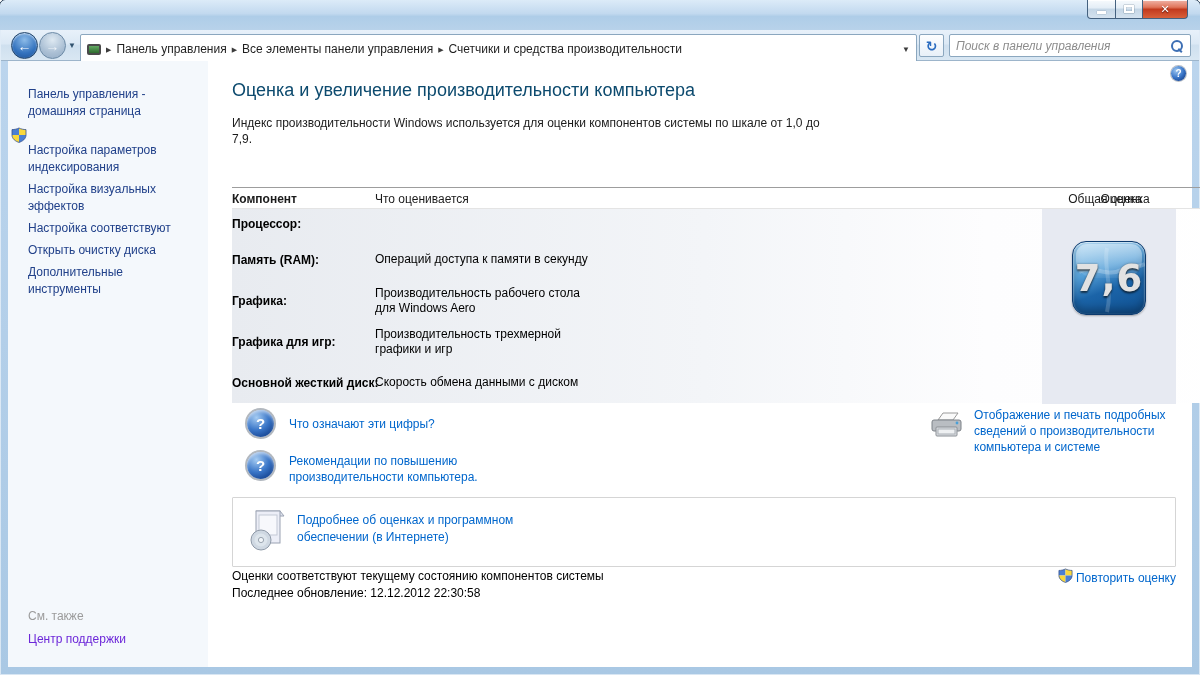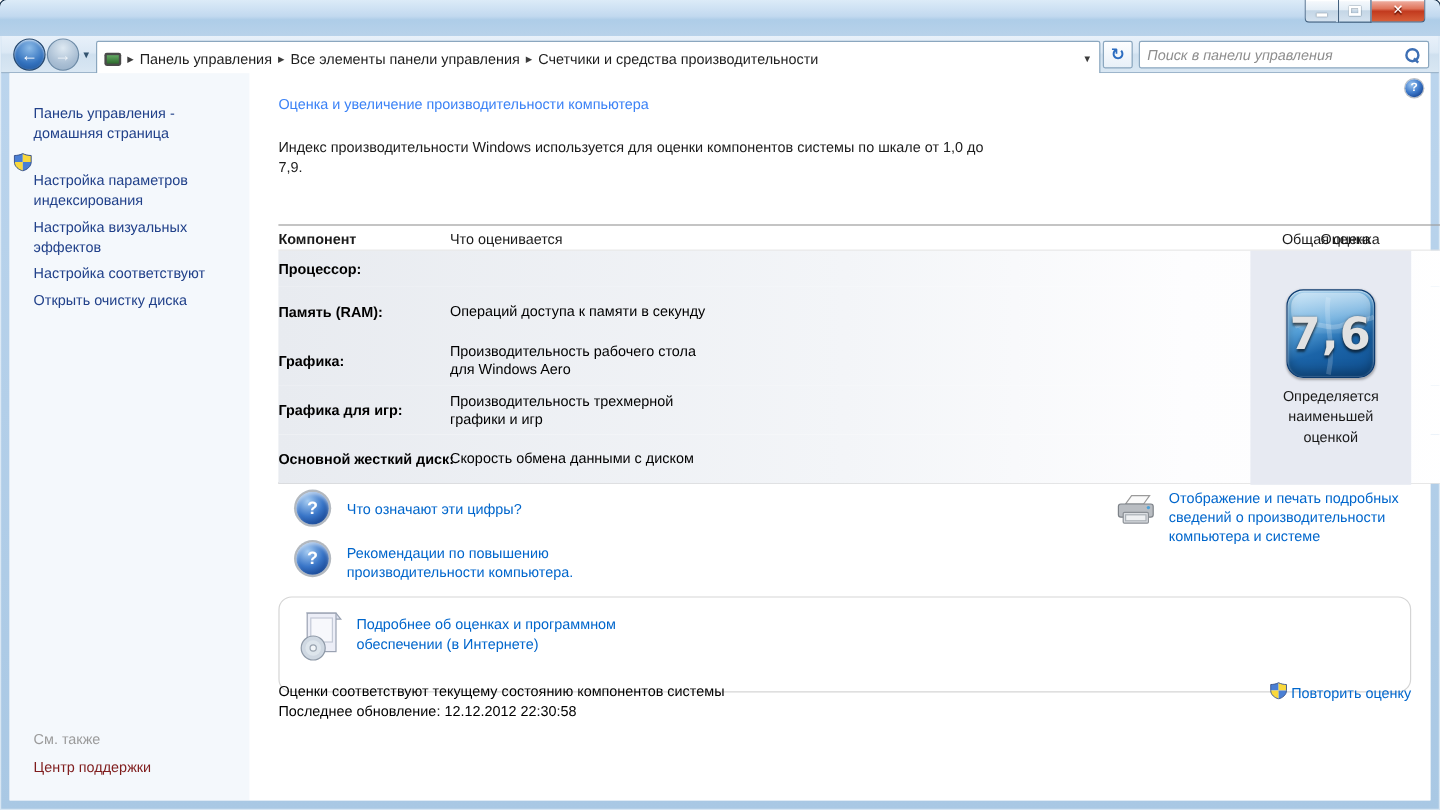--- a/index.html
+++ b/index.html
@@ -56,28 +56,28 @@
   .mag-icon::before { content:""; position:absolute; left:1px; top:1px; width:8px; height:8px; border:2px solid #3d6fb4; border-radius:50%; }
   .mag-icon::after { content:""; position:absolute; left:9px; top:9px; width:5px; height:2px; background:#3d6fb4; transform:rotate(45deg); transform-origin:0 0; }
 
   
   .content { position:absolute; left:8px; top:61px; width:1184px; height:606px; background:#fff; }
   .sidebar { position:absolute; left:0; top:0; width:200px; height:100%; background:#f4f8fc; padding:25px 0 0 20px; }
   .sb-home { width:150px; font-size:12px; line-height:17px; color:#21418a; margin-bottom:22px; cursor:pointer; }
   .sb-item { width:165px; font-size:12px; line-height:17px; color:#21418a; margin-bottom:5px; cursor:pointer; }
   .shield-abs { position:absolute; left:3px; top:66px; }
   .sb-see { position:absolute; left:20px; top:548px; font-size:12px; color:#9b9b9b; }
-  .sb-support { position:absolute; left:20px; top:571px; font-size:12px; color:#7f1d1d; cursor:pointer; }
+  .sb-support { position:absolute; left:20px; top:571px; font-size:12px; color:#6d28d9; cursor:pointer; }
 
   .main { position:absolute; left:200px; top:0; width:984px; height:100%; background:#fff; }
   .m-help { position:absolute; right:6px; top:5px; width:15px; height:15px; border-radius:50%;
     background:radial-gradient(circle at 35% 30%,#9cc6f0,#3a76c8 50%,#16418c 85%);
     box-shadow:0 0 0 1px #b9bec4; color:#fff; font-size:10px; font-weight:bold;
     display:flex; align-items:center; justify-content:center; }
-  .m-title { position:absolute; left:24px; top:19px; font-size:12px; color:#3b82f6; }
+  .m-title { position:absolute; left:24px; top:19px; font-size:18px; color:#0c4a6e; }
   .m-desc { position:absolute; left:24px; top:54px; width:598px; font-size:12px; line-height:16px; color:#1b1b1b; }
 
   
   .table { position:absolute; left:24px; top:126px; width:1048px; }
   .t-head { position:relative; height:21px; border-top:1px solid #9d9d9d; font-size:12px; color:#1b1b1b; }
   .h-comp { position:absolute; left:0; top:4px; font-weight:bold; }
   .h-what { position:absolute; left:143px; top:4px;text-align:right; }
   .h-score { position:absolute; right:138px; top:4px; }
   .h-base { position:absolute; left:810px; width:134px; top:4px; text-align:center; }
   .t-body { position:relative; height:195px; border-bottom:1px solid #9d9d9d; border-top:1px solid #e4e4e4; }
@@ -106,21 +106,21 @@
   .qicon { position:absolute; width:27px; height:27px; border-radius:50%;
     background:radial-gradient(circle at 35% 28%,#a6ccf2,#3a76c8 48%,#123f8c 85%);
     box-shadow:0 0 0 2px #b2b8bf, inset 0 2px 3px rgba(255,255,255,.55);
     color:#fff; font-size:15px; font-weight:bold; display:flex; align-items:center; justify-content:center; cursor:pointer; }
   .q1 { left:39px; top:349px; } .q2 { left:39px; top:391px; }
   .tlink { position:absolute; font-size:12px; color:#0066cc; line-height:16px; cursor:pointer; }
   .q1-text { left:81px; top:355px; }
   .q2-text { left:81px; top:392px; width:218px; }
   .printer-icon { position:absolute; left:720px; top:350px; }
   .printer-text { left:766px; top:346px; width:212px; }
-  .box-link { position:absolute; left:24px; top:436px; width:944px; height:80px; border:1px solid #d5d5d5; border-radius:11px; }
+  .box-link { position:absolute; left:24px; top:436px; width:944px; height:70px; border:1px solid #d5d5d5; border-radius:1px; }
   .box-icon { position:absolute; left:13px; top:8px; }
   .box-text { left:64px; top:14px; width:262px; line-height:17px; }
 
   .status1 { position:absolute; left:24px; top:508px; font-size:12px; color:#000; }
   .status2 { position:absolute; left:24px; top:525px; font-size:12px; color:#000; }
   .rerun { position:absolute; right:16px; top:507px; display:flex; align-items:center; gap:3px; cursor:pointer; }
   .rerun span.lbl { font-size:12px; color:#0066cc; }
 </style>
 </head>
 <body>
@@ -180,20 +180,21 @@
           <path d="M8 1 C10 2 12.5 2.6 15 2.6 L15 8 L8 8 Z" fill="#f9d83c"></path>
           <path d="M1 8 C1 11.8 4.5 14.4 8 15.4 L8 8 Z" fill="#f9d83c"></path>
           <path d="M15 8 C15 11.8 11.5 14.4 8 15.4 L8 8 Z" fill="#4a7fd4"></path>
           <path d="M8 1 C10 2 12.5 2.6 15 2.6 L15 8 C15 11.8 11.5 14.4 8 15.4 C4.5 14.4 1 11.8 1 8 L1 2.6 C3.5 2.6 6 2 8 1 Z" fill="none" stroke="#35508a" stroke-width="0.8"></path>
         </svg>
       </span>
       <div class="sb-item">Настройка параметров индексирования</div>
       <div class="sb-item">Настройка визуальных эффектов</div>
       <div class="sb-item">Настройка соответствуют</div>
       <div class="sb-item">Открыть очистку диска</div>
+      <div class="sb-item">Дополнительные инструменты</div>
       <div class="sb-see">См. также</div>
       <div class="sb-support">Центр поддержки</div>
     </div>
 
     <div class="main">
       <div class="m-help">
           <span>?</span>
         </div>
       <div class="m-title">Оценка и увеличение производительности компьютера</div>
       <div class="m-desc">Индекс производительности Windows используется для оценки компонентов системы по шкале от 1,0 до 7,9.</div>
@@ -231,21 +232,20 @@
             <div class="score-box">7,7</div>
           </div>
           <div class="base-panel">
             <div class="badge">
               <svg width="74" height="74" viewBox="0 0 74 74">
                 <path d="M6 30 C20 22 34 36 48 28 C58 23 66 26 72 22" stroke="rgba(255,255,255,0.22)" stroke-width="4" fill="none"></path>
                 <path d="M34 6 C30 24 40 44 34 70" stroke="rgba(255,255,255,0.18)" stroke-width="4" fill="none"></path>
               </svg>
               <span class="badge-num">7,6</span>
             </div>
-            <div class="badge-note">Определяется наименьшей оценкой</div>
           </div>
         </div>
       </div>
 
       <div class="qicon q1">
           <span>?</span>
         </div>
       <div class="tlink q1-text">Что означают эти цифры?</div>
       <div class="qicon q2">
           <span>?</span>

